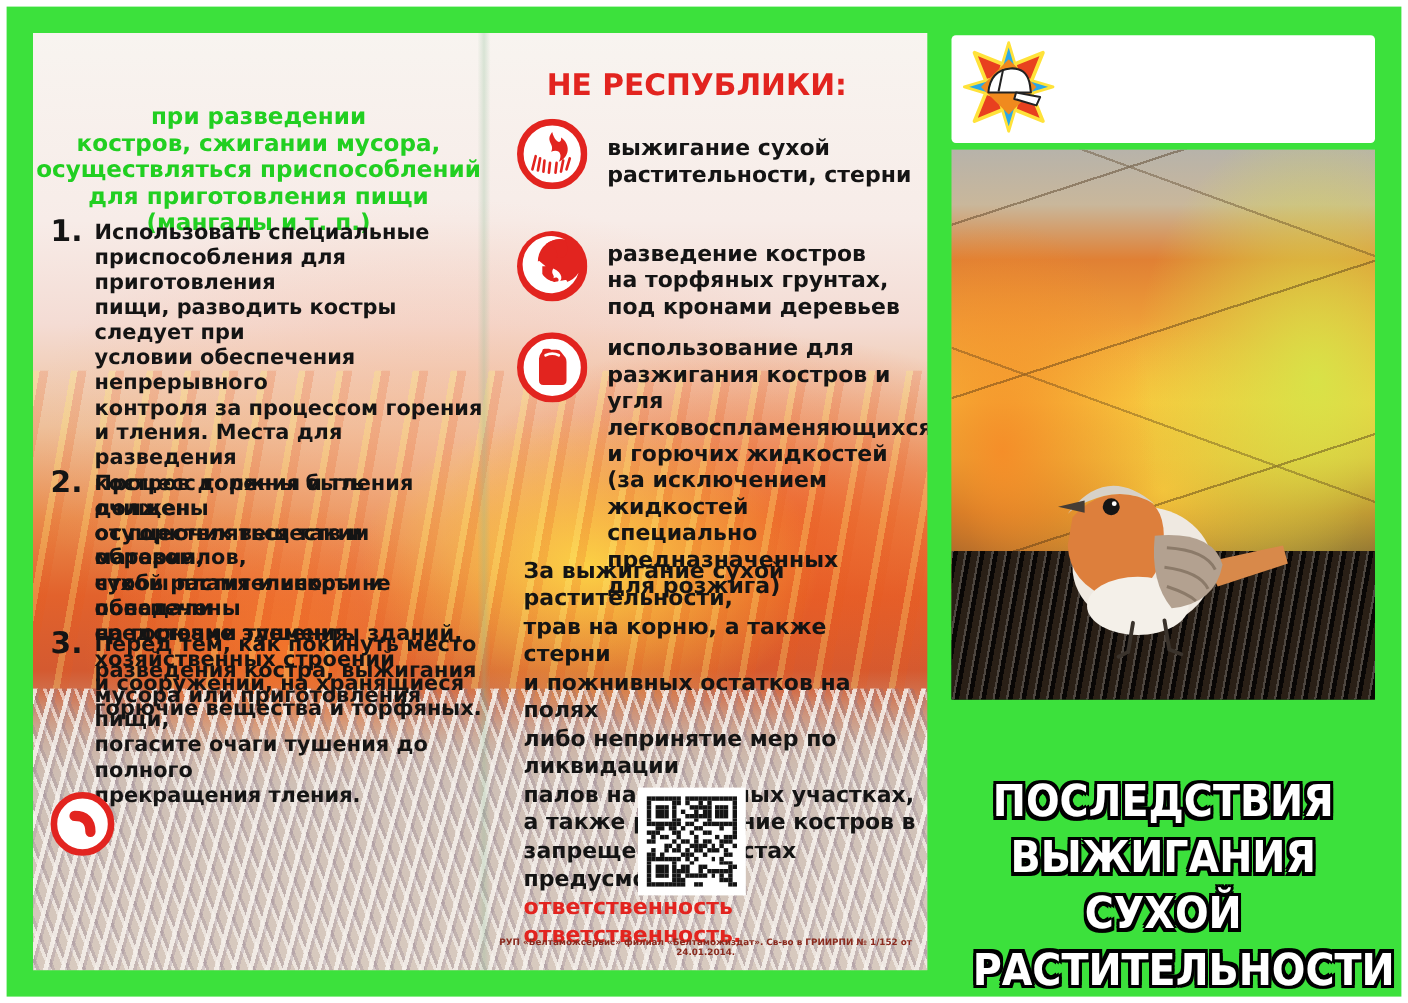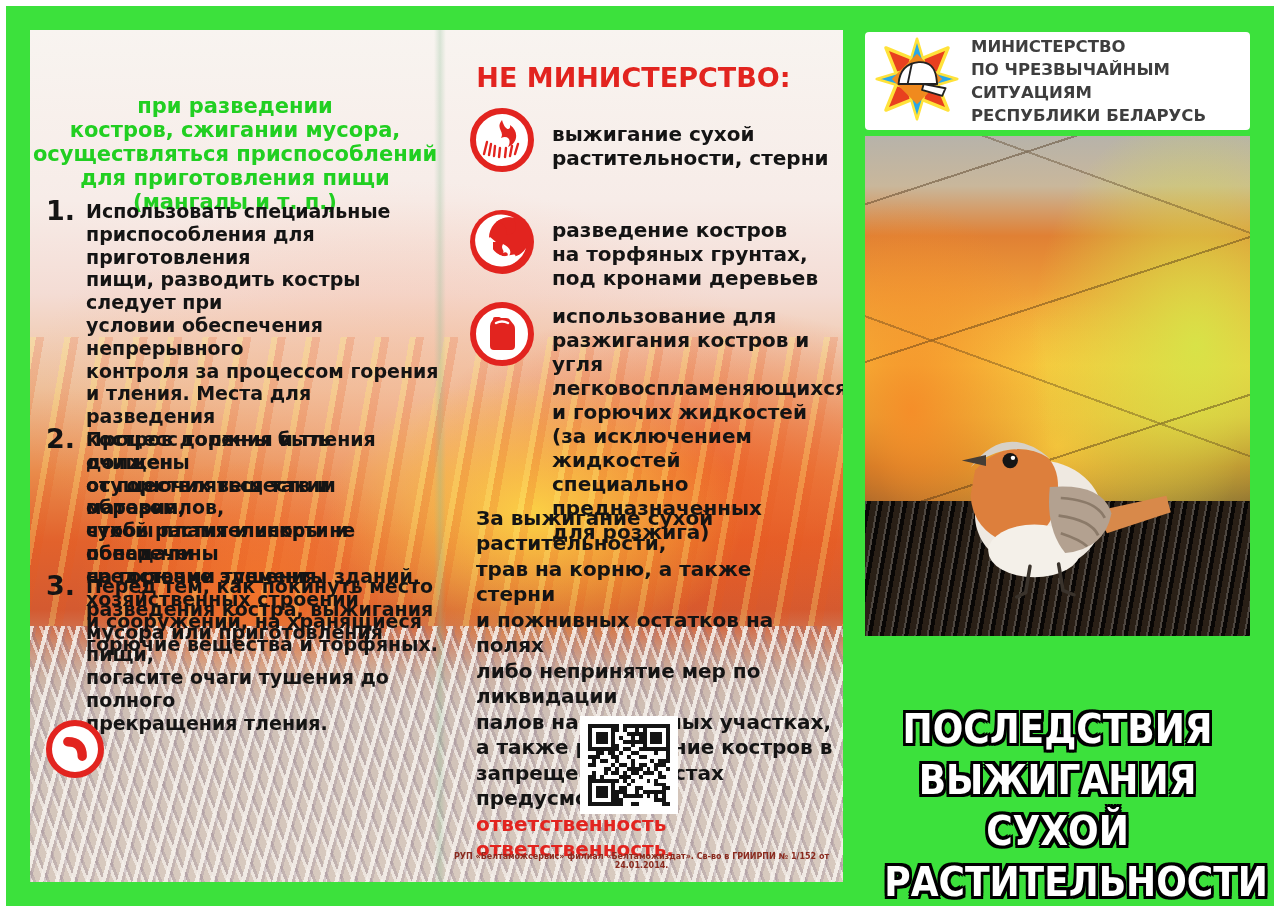--- a/index.html
+++ b/index.html
@@ -134,21 +134,21 @@
       <div class="emergency">
         <div class="phone-badge">
           <svg width="34" height="34" viewBox="0 0 40 40">
             <path d="M8 14 Q20 2 32 14" fill="none" stroke="#e2241f" stroke-width="11" stroke-linecap="round" transform="rotate(45 20 20) translate(0 6)"></path>
           </svg>
         </div>
       </div>
     </section>
 
     <section class="panel mid-panel">
-      <h2 class="prohibit-title">НЕ МИНИСТЕРСТВО:</h2>
+      <h2 class="prohibit-title">НЕ РЕСПУБЛИКИ:</h2>
 
       <div class="ban-item ban-2">
         <span class="icon">
           <svg width="64" height="64" viewBox="0 0 64 64">
             <circle cx="32" cy="32" r="32" fill="#e2241f"></circle>
             <path d="M44 8 a26 26 0 1 0 12 30 a20 20 0 1 1 -12 -30z" fill="#fff"></path>
             <path d="M44 8 a22 22 0 0 0 -18 4 c8 0 12 6 10 12 c6 2 10 -2 10 -8z" fill="#e2241f"></path>
             <rect x="18" y="30" width="5" height="14" fill="#fff"></rect>
             <path d="M14 32 l6 -5 l6 5 l-4 0 l0 3 l-4 0 l0 -3z" fill="#fff"></path>
             <path d="M33 34 c-3 5 2 6 0 9 c4 -2 6 1 4 4 c5 -2 5 -9 -4 -13z" fill="#fff"></path>
@@ -472,23 +472,20 @@
           </g>
           <polygon points="50,2 61,39 98,50 61,61 50,98 39,61 2,50 39,39" fill="#2aa7e8" stroke="#ffe23a" stroke-width="3" stroke-linejoin="round"></polygon>
           <polygon points="50,20 80,50 50,80 20,50" fill="#f08a1e"></polygon>
           <g stroke="#222" stroke-width="2.2" fill="#fff" stroke-linejoin="round">
             <path d="M28 56 Q30 32 52 30 Q70 29 73 48 L74 56 Z"></path>
             <path d="M58 56 L84 61 L80 70 L56 63 Z"></path>
             <path d="M44 31 L39 55"></path>
           </g>
         </svg>
       </span>
-      <div class="ministry-name">МИНИСТЕРСТВО
-ПО ЧРЕЗВЫЧАЙНЫМ СИТУАЦИЯМ
-РЕСПУБЛИКИ БЕЛАРУСЬ</div>
     </div>
 
     <div class="cover-photo">
       <div class="stems"></div>
       <div class="burnt"></div>
       <span class="bird">
         <svg viewBox="0 0 210 175" width="100%">
           <polygon points="140,92 204,78 208,93 150,112" fill="#d8894a"></polygon>
           <ellipse cx="88" cy="96" rx="58" ry="50" fill="#efe9e1"></ellipse>
           <path d="M30 55 Q55 26 92 40 Q110 52 104 86 Q96 120 62 122 Q28 110 26 78 Z" fill="#dd7f3c"></path>

